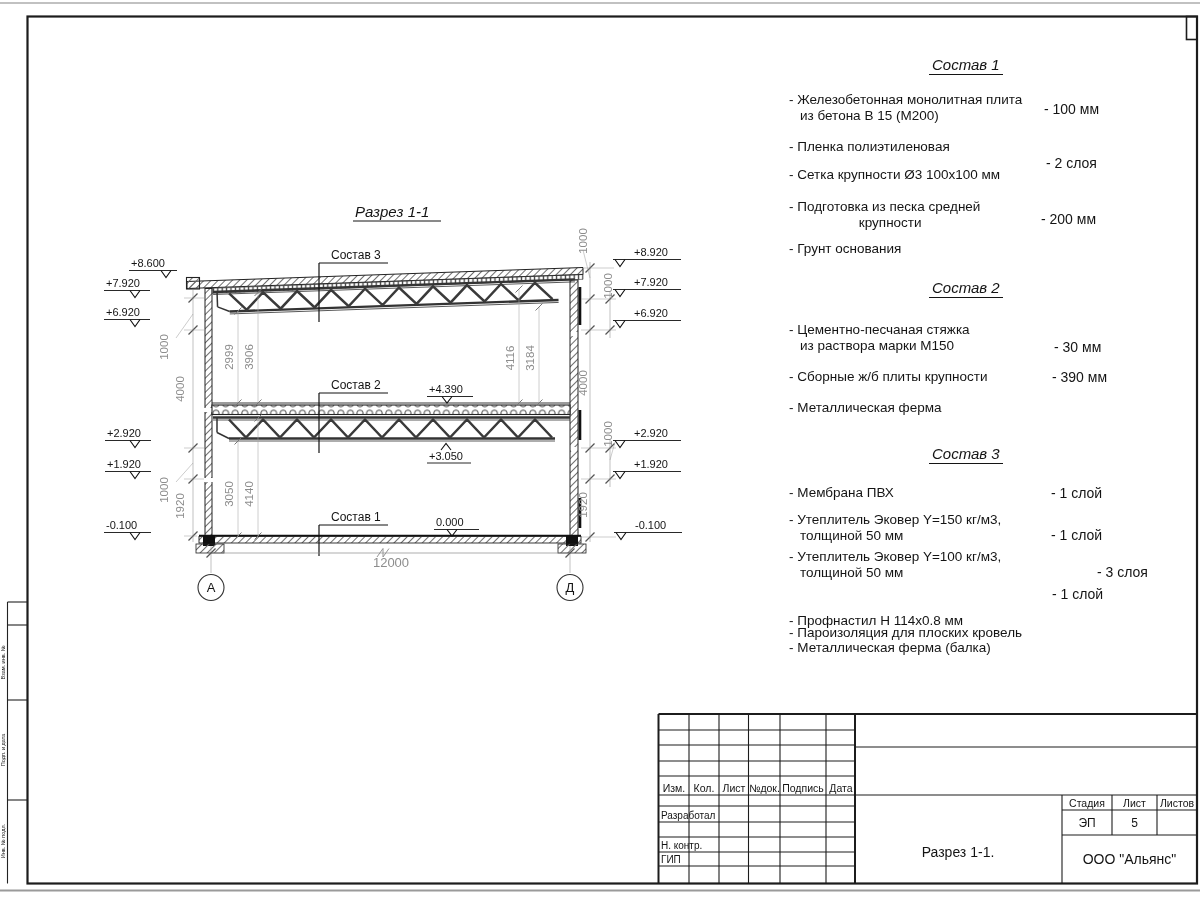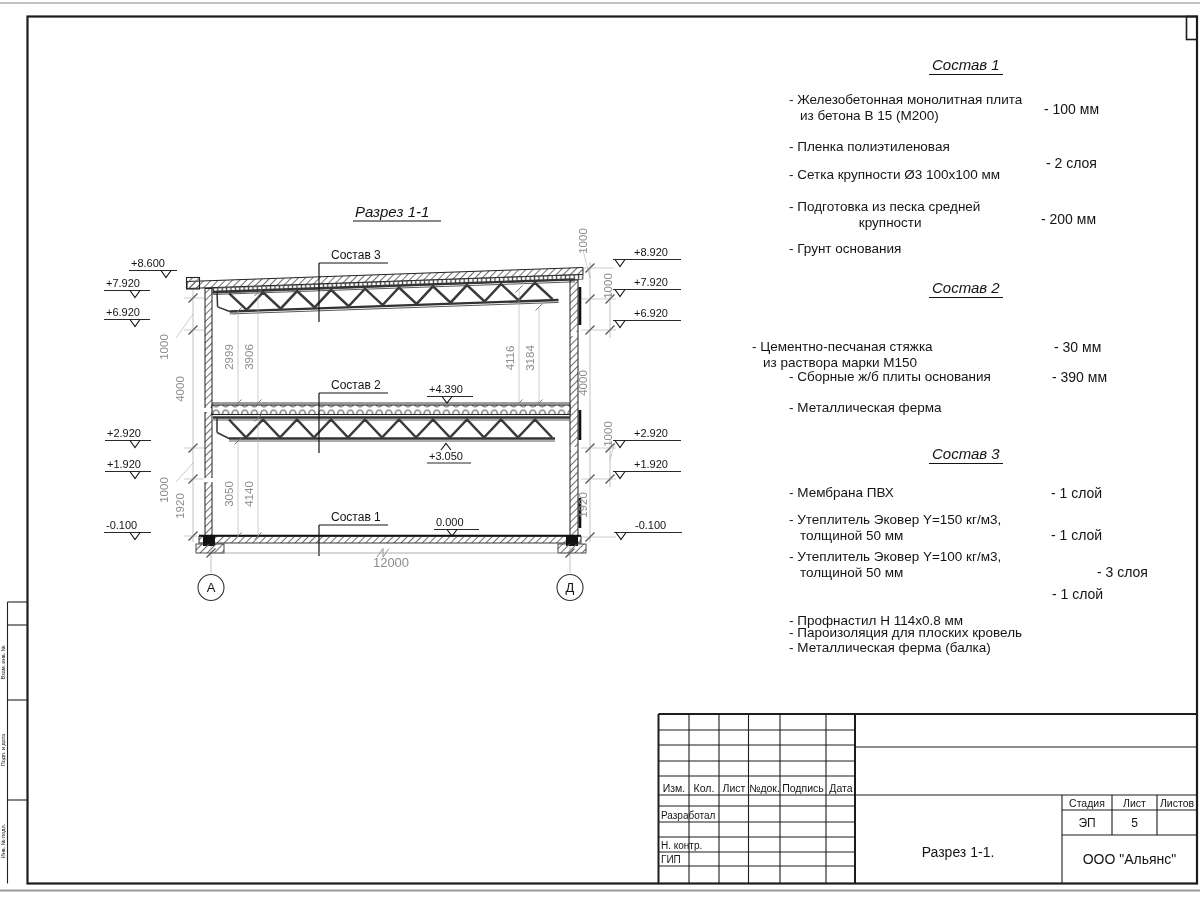--- a/index.html
+++ b/index.html
@@ -367,27 +367,27 @@
   <div class="item" style="left:789px;top:199px;text-align:center;">
     <div class="l1">- Подготовка из песка средней</div>
     <div class="l2">крупности</div>
   </div>
   <span class="val" style="left:1041px;top:211px;">- 200 мм</span>
   <div class="item" style="left:789px;top:241px;">
     <div class="l1">- Грунт основания</div>
   </div>
 
   <div class="comp-title" style="left:929px;top:279px;">Состав 2</div>
-  <div class="item" style="left:752px;top:322px;margin-top:17px;">
+  <div class="item" style="left:789px;top:322px;">
     <div class="l1">- Цементно-песчаная стяжка</div>
     <div class="l2">из раствора марки М150</div>
   </div>
   <span class="val" style="left:1054px;top:339px;">- 30 мм</span>
   <div class="item" style="left:789px;top:369px;">
-    <div class="l1">- Сборные ж/б плиты основания</div>
+    <div class="l1">- Сборные ж/б плиты крупности</div>
   </div>
   <span class="val" style="left:1052px;top:369px;">- 390 мм</span>
   <div class="item" style="left:789px;top:400px;">
     <div class="l1">- Металлическая ферма</div>
   </div>
 
   <div class="comp-title" style="left:929px;top:445px;">Состав 3</div>
   <div class="item" style="left:789px;top:485px;">
     <div class="l1">- Мембрана ПВХ</div>
   </div>

